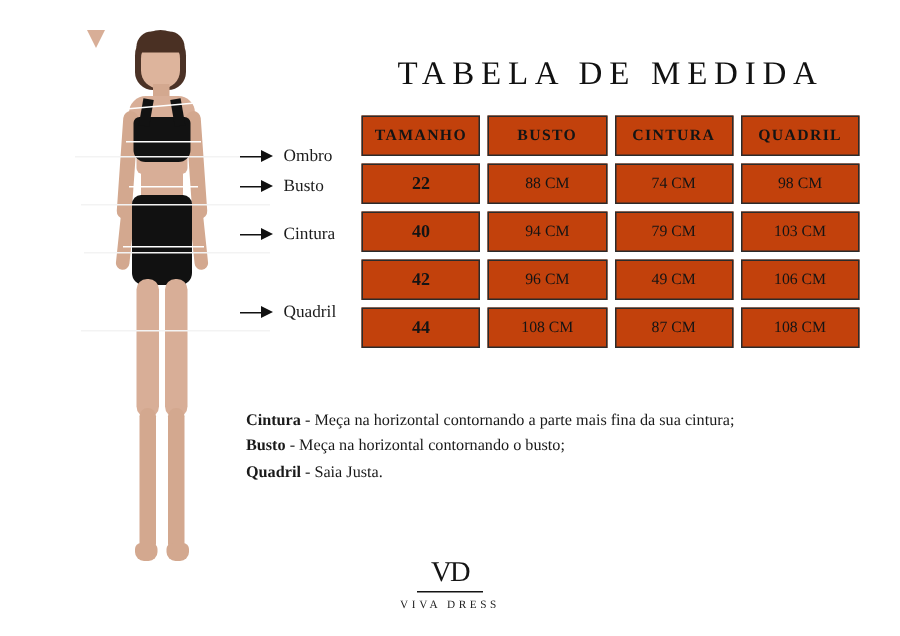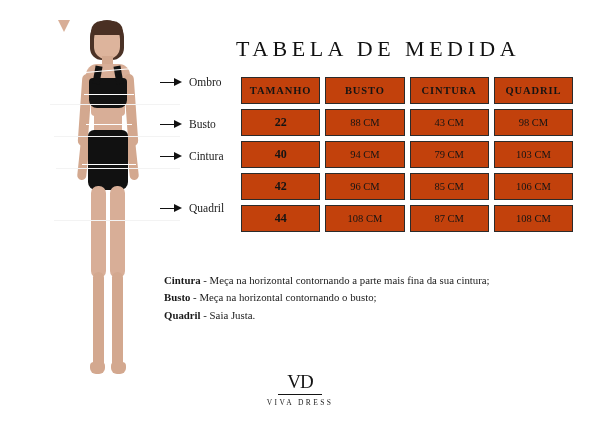--- a/index.html
+++ b/index.html
@@ -116,21 +116,21 @@
   .arrow::after {
     content: "";
     position: absolute;
     left: 14px; top: 0.5px;
     width: 0; height: 0;
     border-left: 8px solid #111;
     border-top: 4px solid transparent;
     border-bottom: 4px solid transparent;
   }
 
-  #lbl-0 { left: 160px; top: 76px; }
+  #lbl-0 { left: 160px; top: 98px; }
   #lbl-1 { left: 160px; top: 118px; }
   #lbl-2 { left: 160px; top: 150px; }
   #lbl-3 { left: 160px; top: 202px; }
 
   
   .body-line {
     position: absolute;
     border-top: 1.2px solid #f3f3f3;
     height: 0;
   }
@@ -138,20 +138,21 @@
   .bl2 { left: 56px; top: 126px; width: 104px; }
   .bl3 { left: 58px; top: 158px; width: 102px; }
   .bl4 { left: 56px; top: 210px; width: 104px; }
 
   
   #title {
     position: absolute;
     left: 236px;
     top: 36px;
     width: 342px;
+    text-align: center;
     font-family: "Liberation Serif", serif;
     font-size: 22px;
     letter-spacing: 4.5px;
     color: #111111;
     font-weight: 400;
   }
 
   #table-wrap {
     position: absolute;
     left: 236px;
@@ -301,33 +302,33 @@
           <th>TAMANHO</th>
           <th>BUSTO</th>
           <th>CINTURA</th>
           <th>QUADRIL</th>
         </tr>
       </thead>
       <tbody>
         <tr>
           <td class="size-col">22</td>
           <td>88 CM</td>
-          <td>43 CM</td>
+          <td>74 CM</td>
           <td>98 CM</td>
         </tr>
         <tr>
           <td class="size-col">40</td>
           <td>94 CM</td>
           <td>79 CM</td>
           <td>103 CM</td>
         </tr>
         <tr>
           <td class="size-col">42</td>
           <td>96 CM</td>
-          <td>85 CM</td>
+          <td>49 CM</td>
           <td>106 CM</td>
         </tr>
         <tr>
           <td class="size-col">44</td>
           <td>108 CM</td>
           <td>87 CM</td>
           <td>108 CM</td>
         </tr>
       </tbody>
     </table>

